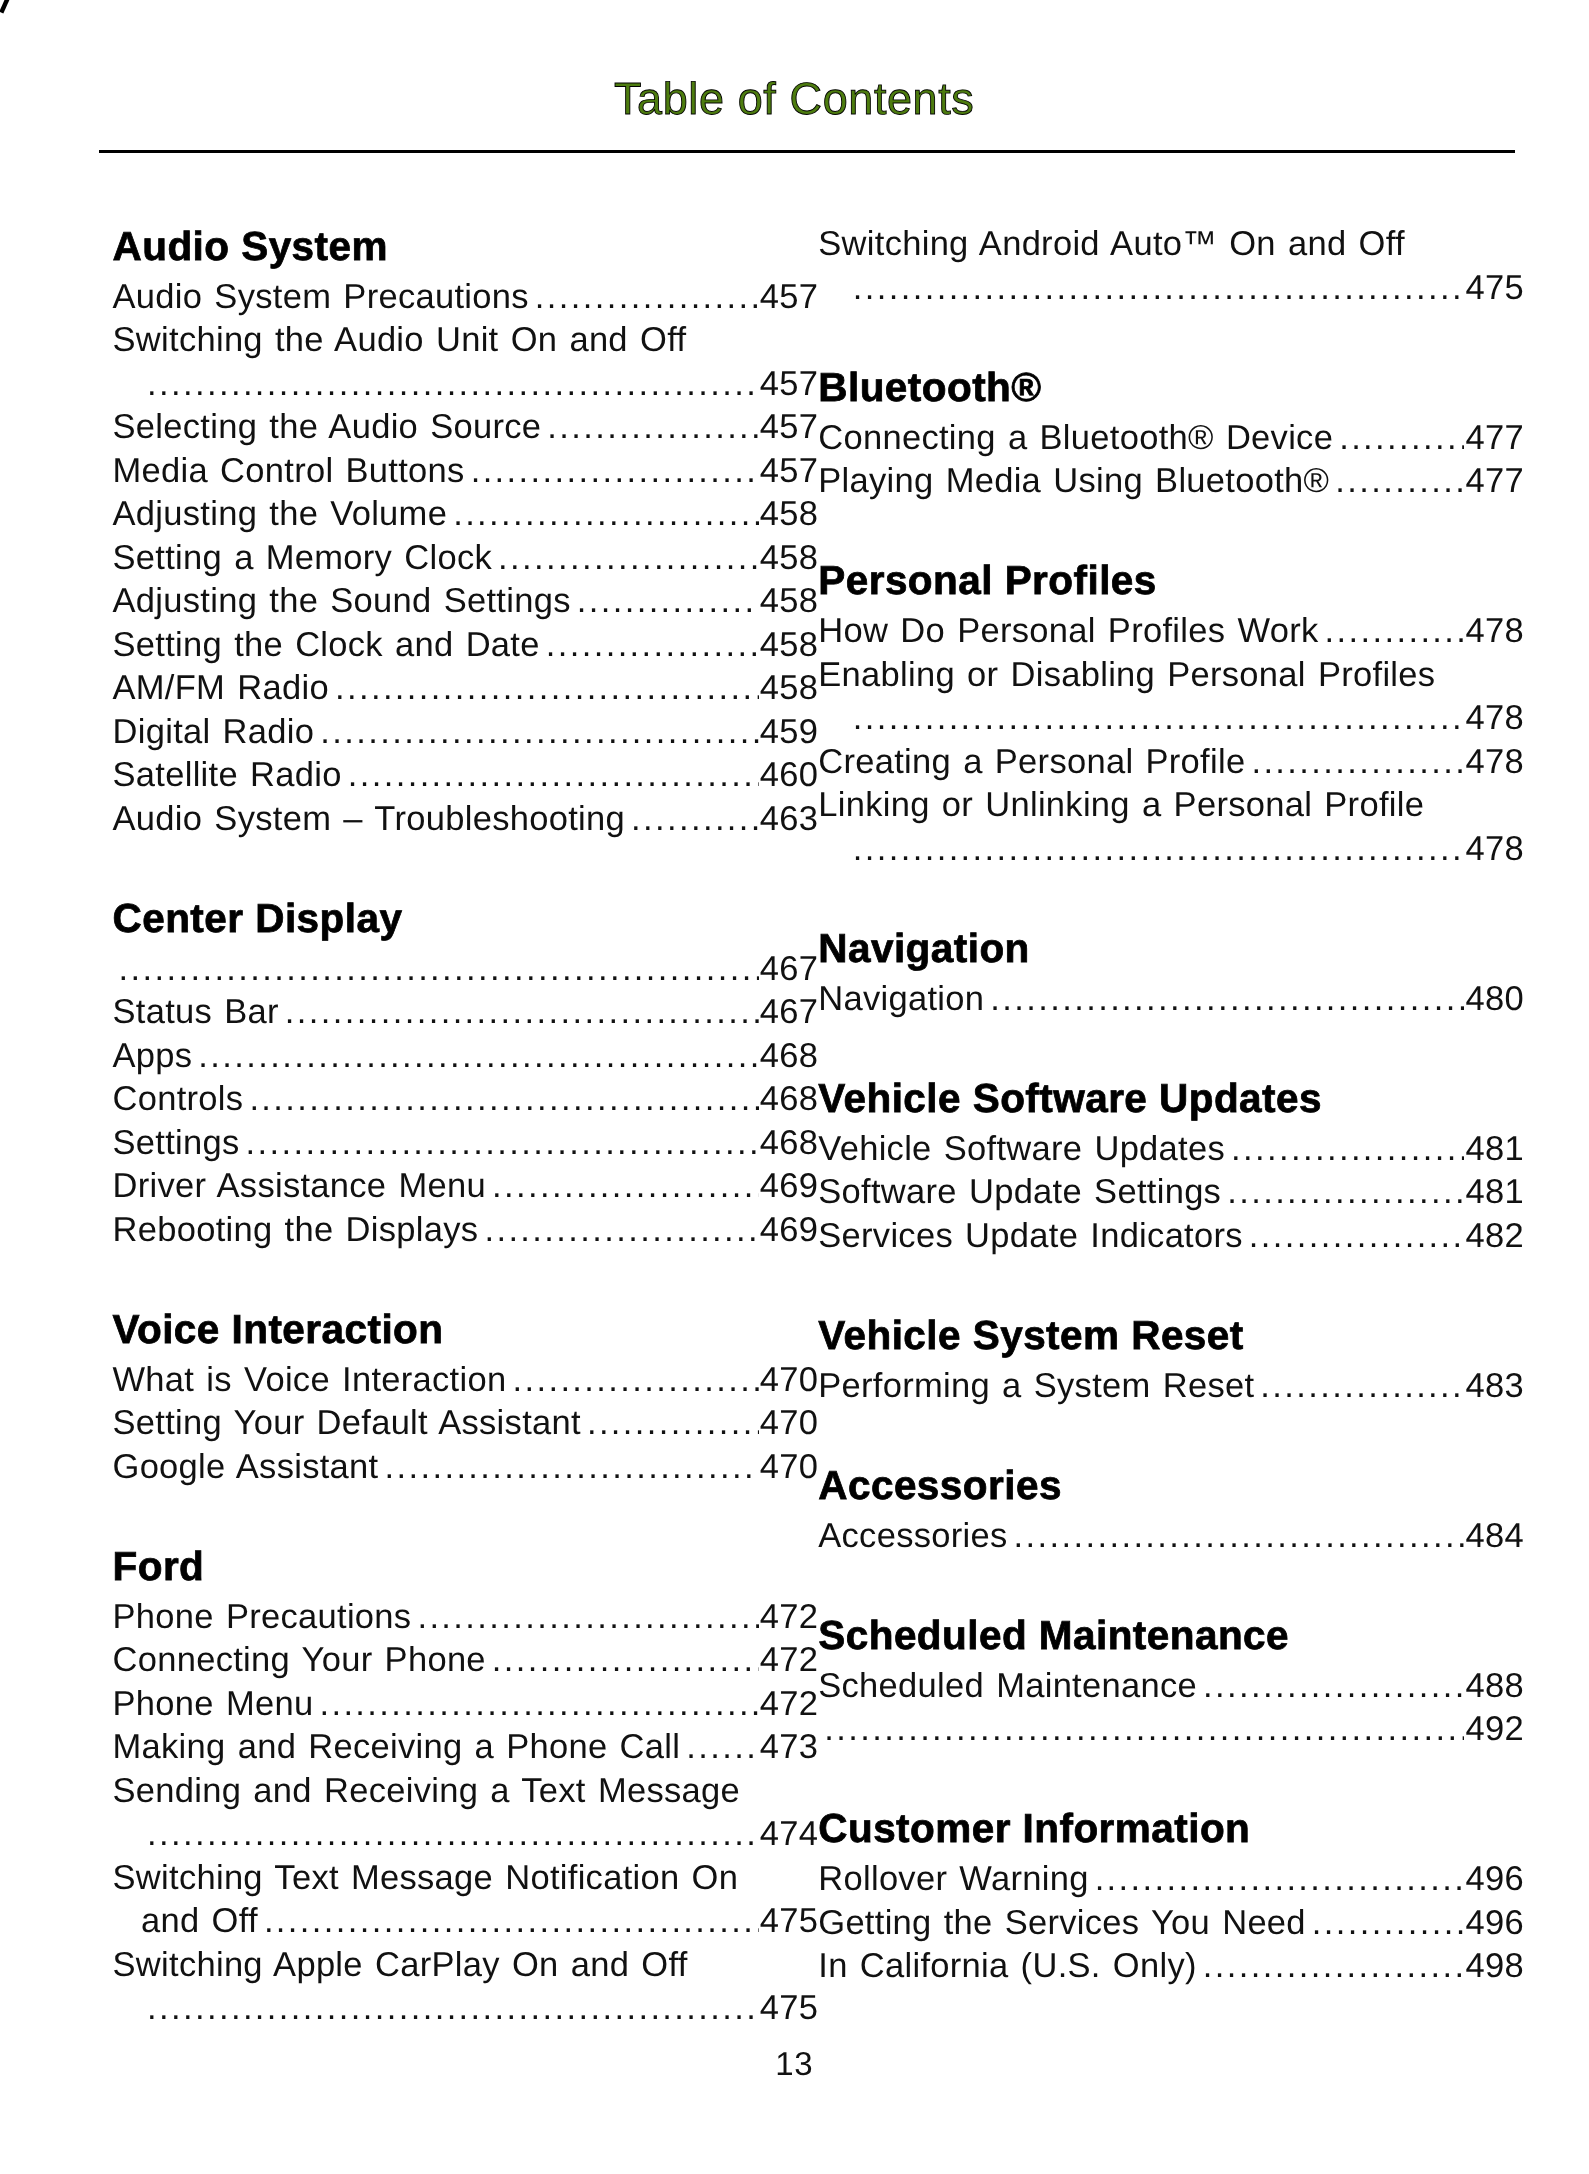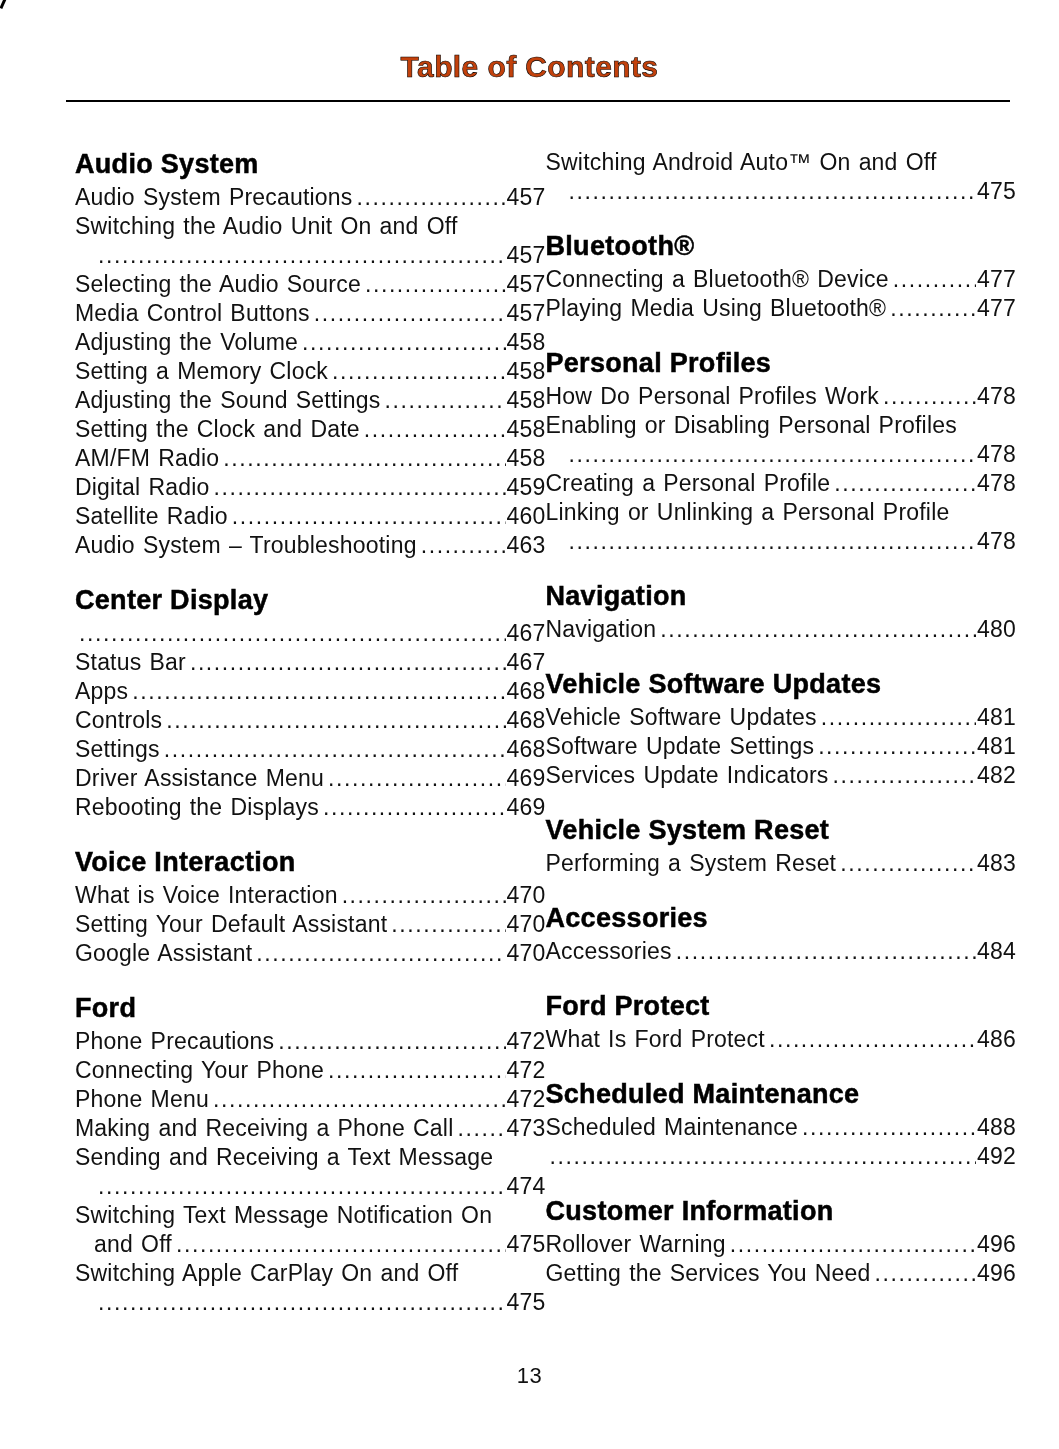--- a/index.html
+++ b/index.html
@@ -18,39 +18,39 @@
     left: 2px;
     width: 3px;
     height: 13px;
     background: #000;
     transform: rotate(24deg);
   }
   .toc-title {
     padding-top: 50px;
     text-align: center;
     font-size: 30px;
-    font-weight: bold;
+    font-weight: normal;
     letter-spacing: 0.4px;
-    color: #c2410c;
+    color: #4d7c0f;
     -webkit-text-stroke: 0.6px #000;
   }
   .title-rule {
     border: none;
     border-top: 2px solid #000;
     margin: 16px 49px 0 66px;
   }
   .toc-columns {
     display: flex;
     padding: 46px 43px 0 75px;
   }
   .toc-column {
     flex: 1 1 0;
     min-width: 0;
   }
-  .toc-section { margin-top: 24px; }
+  .toc-section { margin-top: 36px; }
   .toc-section:first-child { margin-top: 0; }
   .section-heading {
     font-size: 27px;
     line-height: 33px;
     font-weight: bold;
     letter-spacing: 0.3px;
     color: #000;
     -webkit-text-stroke: 0.5px #000;
     margin-bottom: 2px;
   }
@@ -420,30 +420,20 @@
         <h2 class="section-heading">Accessories</h2>
         <div class="toc-entry">
           <div class="entry-row">
             <span class="entry-title">Accessories</span>
             <span class="entry-leader"></span>
             <span class="entry-page">484</span>
           </div>
         </div>
       </section>
       <section class="toc-section">
-        <h2 class="section-heading">Ford Protect</h2>
-        <div class="toc-entry">
-          <div class="entry-row">
-            <span class="entry-title">What Is Ford Protect</span>
-            <span class="entry-leader"></span>
-            <span class="entry-page">486</span>
-          </div>
-        </div>
-      </section>
-      <section class="toc-section">
         <h2 class="section-heading">Scheduled Maintenance</h2>
         <div class="toc-entry">
           <div class="entry-row">
             <span class="entry-title">Scheduled Maintenance</span>
             <span class="entry-leader"></span>
             <span class="entry-page">488</span>
           </div>
         </div>
         <div class="toc-entry">
           <div class="entry-row">
@@ -459,19 +449,26 @@
             <span class="entry-title">Rollover Warning</span>
             <span class="entry-leader"></span>
             <span class="entry-page">496</span>
           </div>
         </div>
         <div class="toc-entry">
           <div class="entry-row">
             <span class="entry-title">Getting the Services You Need</span>
             <span class="entry-leader"></span>
             <span class="entry-page">496</span>
+          </div>
+        </div>
+        <div class="toc-entry">
+          <div class="entry-row">
+            <span class="entry-title">In California (U.S. Only)</span>
+            <span class="entry-leader"></span>
+            <span class="entry-page">498</span>
           </div>
         </div>
       </section>
     </div>
   </div>
 
 <div class="page-footer">13</div>
 
 </body></html>

